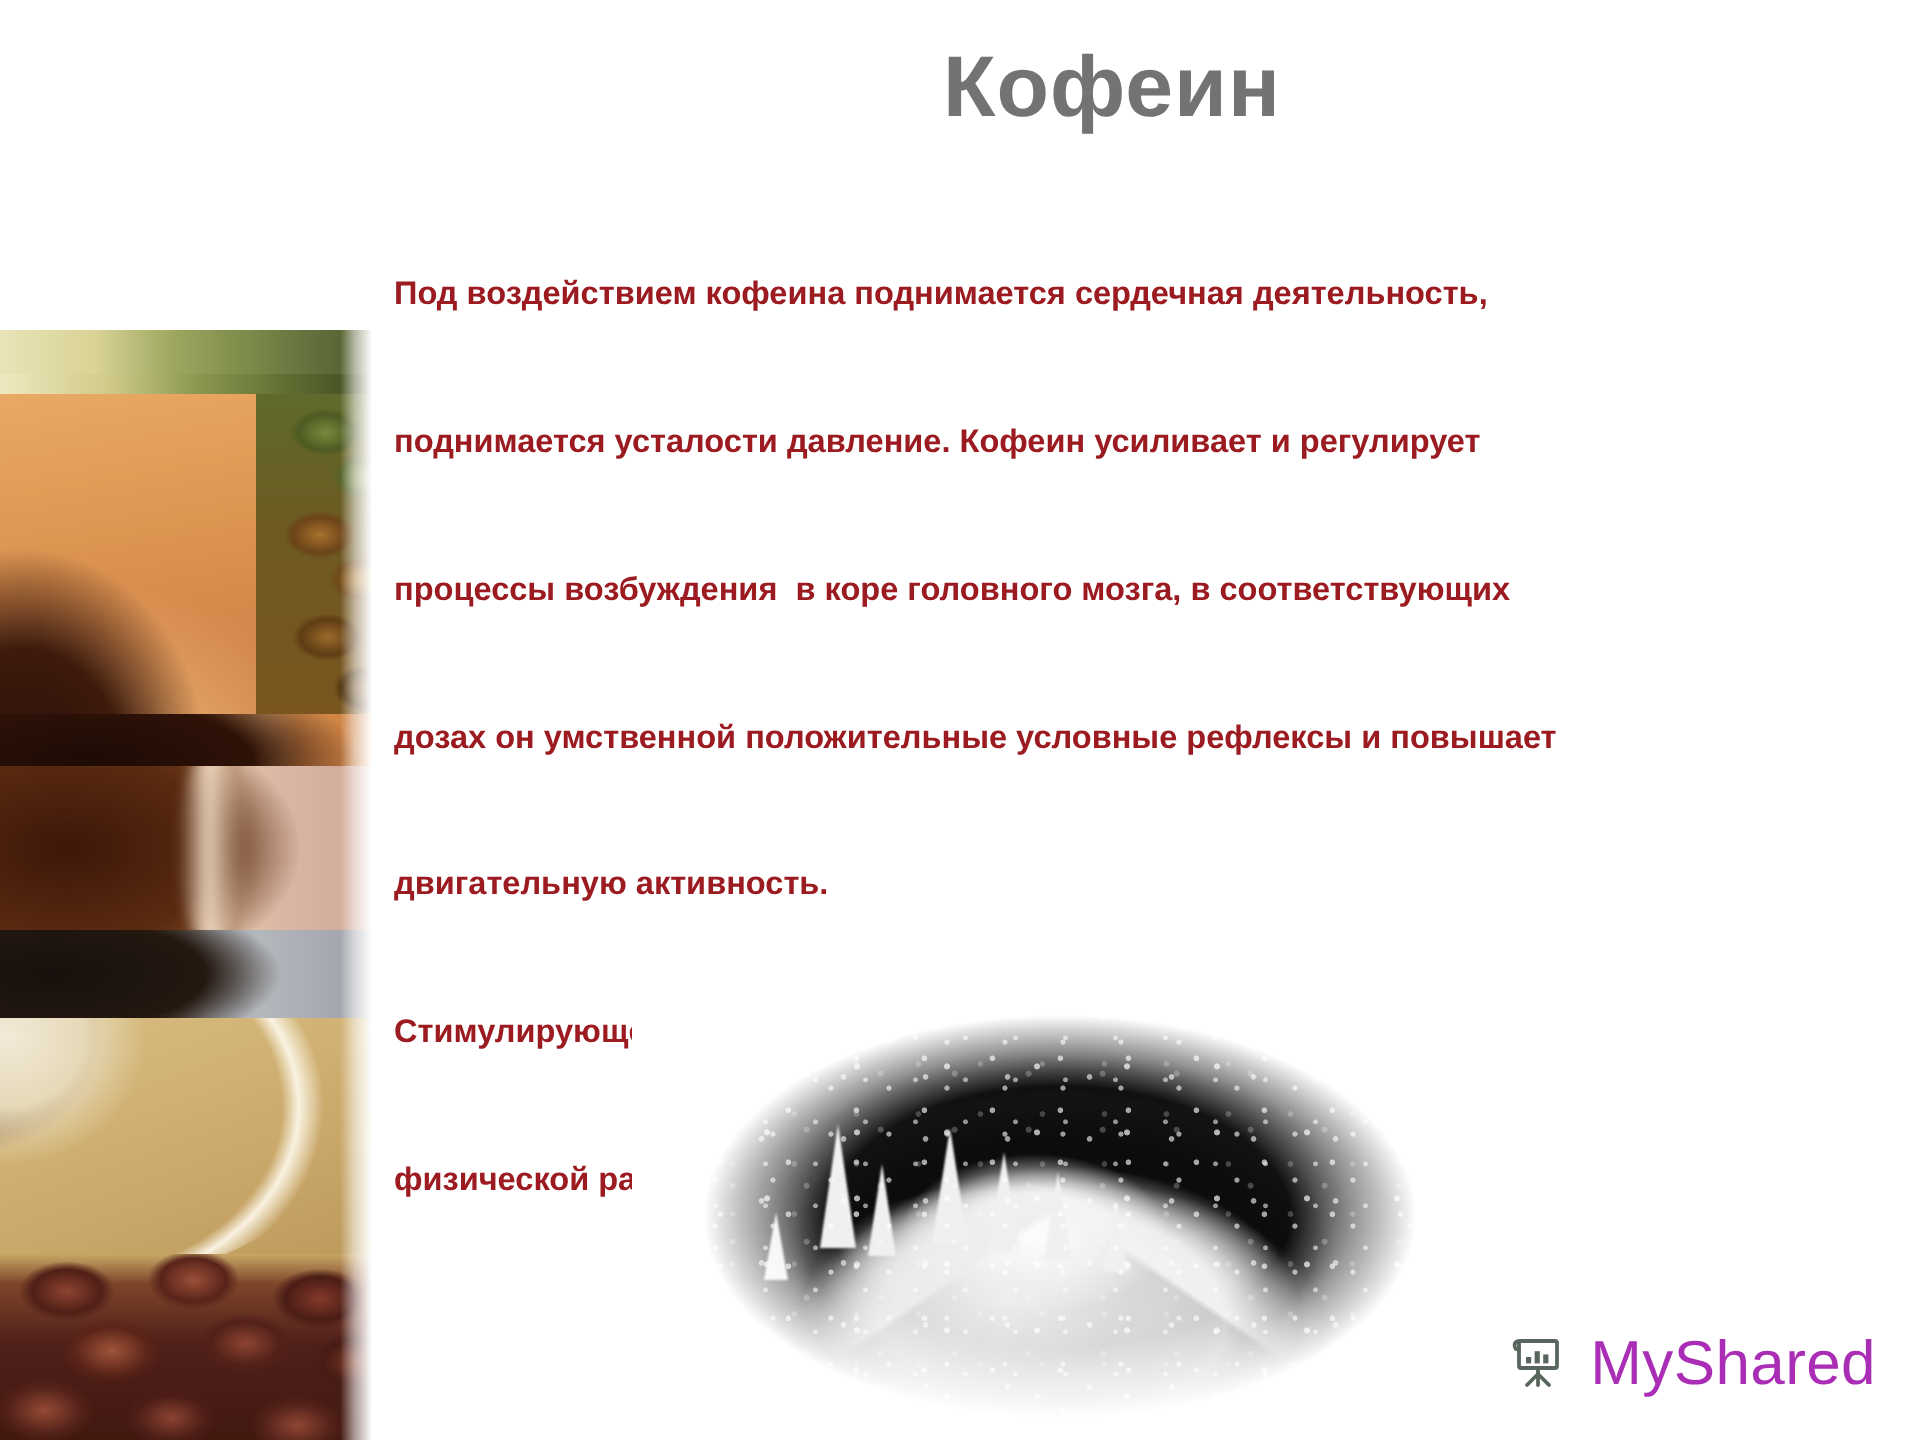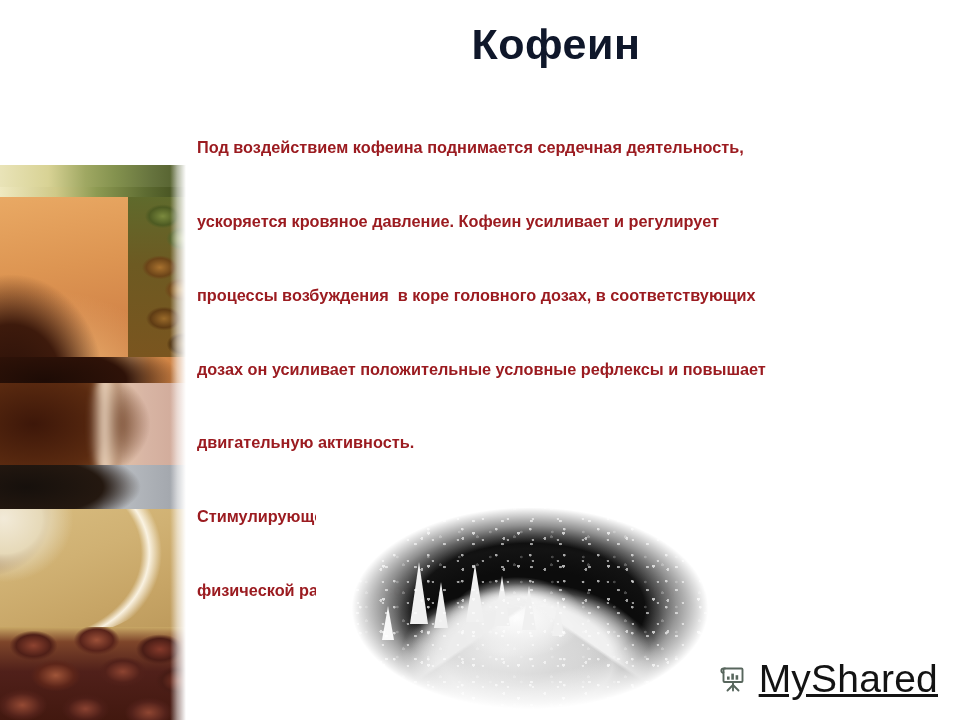--- a/index.html
+++ b/index.html
@@ -191,21 +191,21 @@
   }
 
   .slide-title {
     position: absolute;
     left: 0;
     top: 22px;
     width: 740px;
     text-align: center;
     font-size: 43px;
     font-weight: bold;
-    color: #0f172a;
+    color: #737373;
     letter-spacing: 0.5px;
     line-height: 1.05;
   }
 
   .body-text {
     position: absolute;
     left: 11px;
     top: 86px;
     width: 748px;
     font-size: 16.3px;
@@ -294,25 +294,24 @@
     position: absolute;
     right: 22px;
     bottom: 22px;
     display: flex;
     align-items: center;
     gap: 9px;
     opacity: 0.92;
   }
   .wm-icon { display: block; }
   .wm-text {
-    font-size: 39px;
-    color: #000000;
+    font-size: 31px;
+    color: #a21caf;
     letter-spacing: 0.2px;
     line-height: 1;
-    text-decoration: underline;
   }
 </style>
 </head>
 <body>
 
 <div id="slide">
 
   <div class="photo-strip">
 
     <div class="strip-band band-beans-top"></div>
@@ -341,23 +340,23 @@
 
     <div class="strip-fade"></div>
   </div>
 
   <div class="content">
 
     <div class="slide-title">Кофеин</div>
 
     <div class="body-text">
       <span class="tline">Под воздействием кофеина поднимается сердечная деятельность,</span>
-      <span class="tline">ускоряется кровяное давление. Кофеин усиливает и регулирует</span>
-      <span class="tline">процессы возбуждения  в коре головного дозах, в соответствующих</span>
-      <span class="tline">дозах он усиливает положительные условные рефлексы и повышает</span>
+      <span class="tline">поднимается усталости давление. Кофеин усиливает и регулирует</span>
+      <span class="tline">процессы возбуждения  в коре головного мозга, в соответствующих</span>
+      <span class="tline">дозах он умственной положительные условные рефлексы и повышает</span>
       <span class="tline">двигательную активность.</span>
       <span class="tline">Стимулирующее  действие приводит к повышению умственной и</span>
       <span class="tline">физической работоспособности, уменьшению усталости и</span>
       
       
       
       
       
       
       

